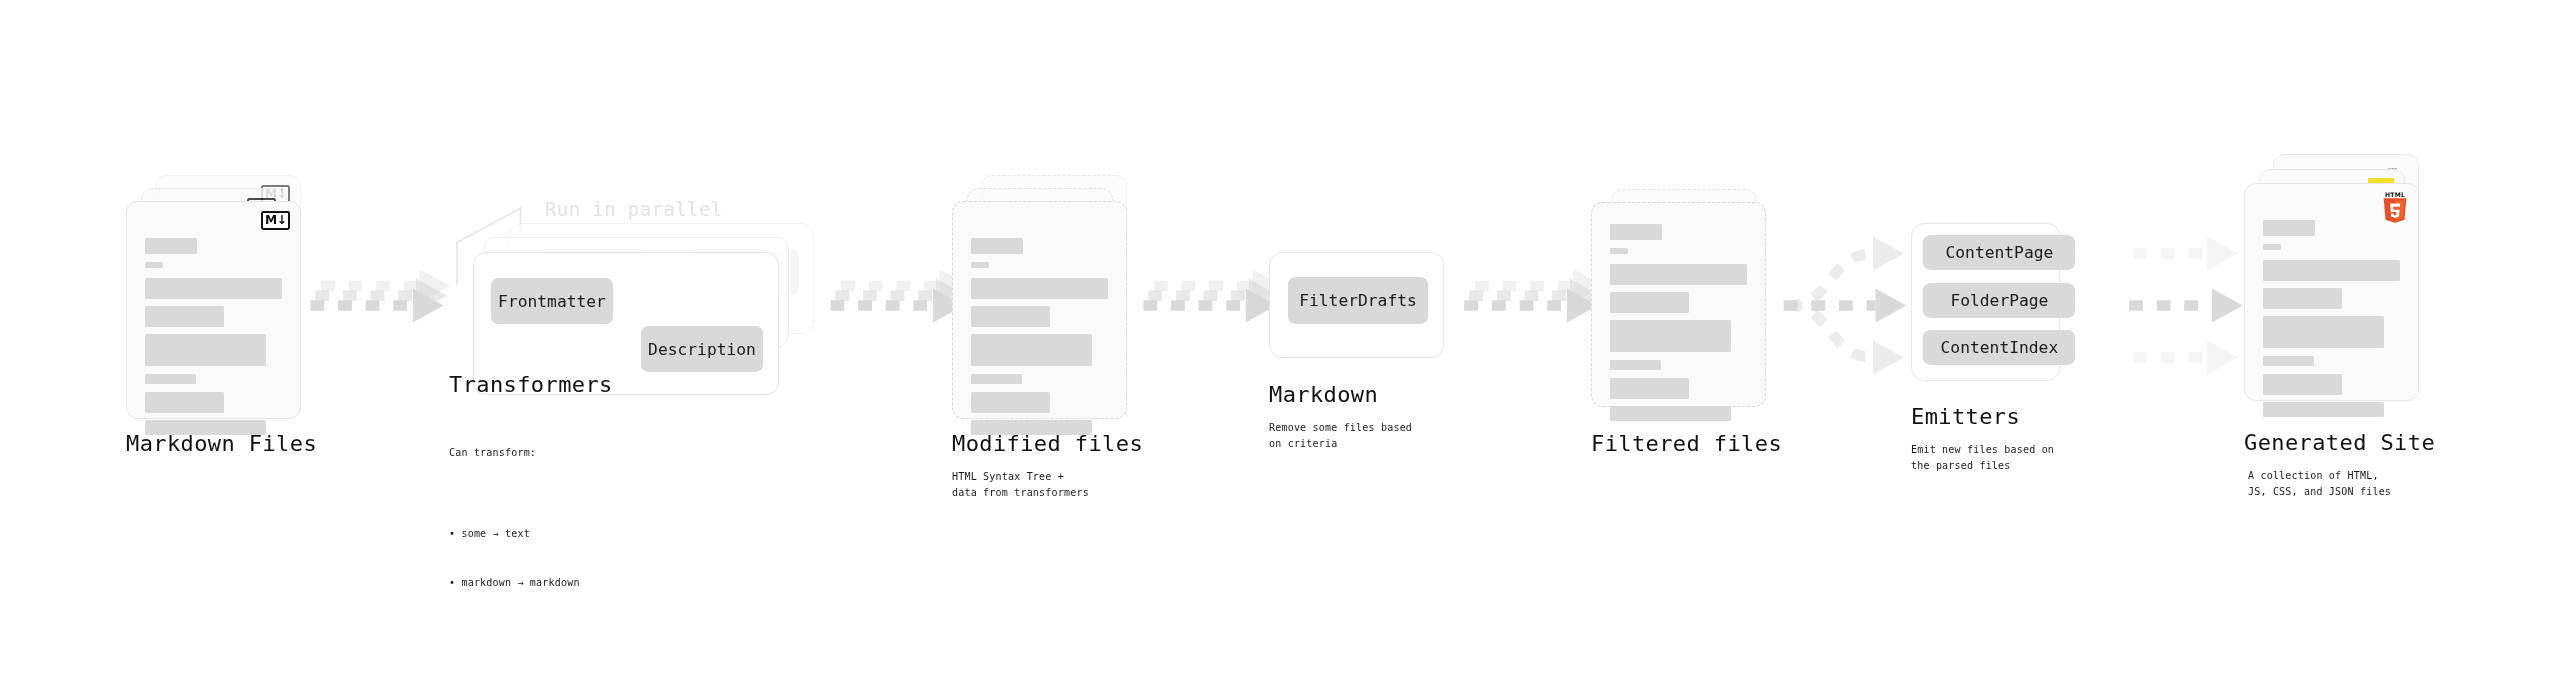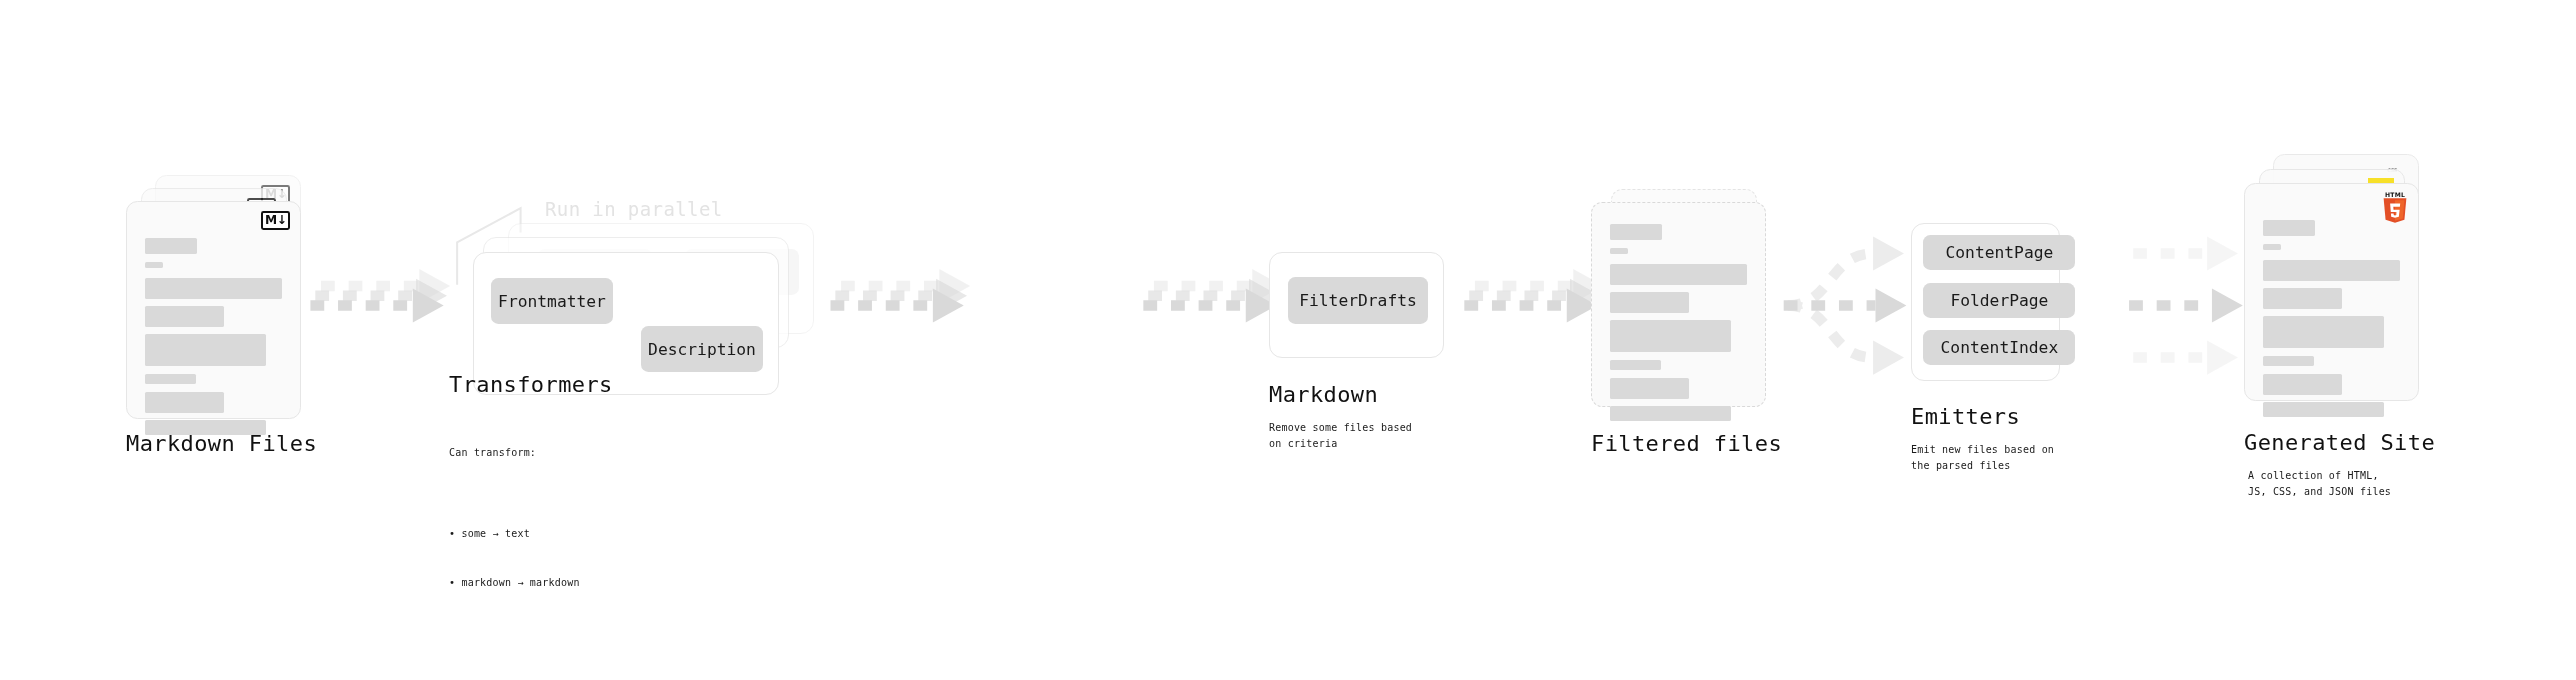--- a/index.html
+++ b/index.html
@@ -340,20 +340,41 @@
     <div class="subtitle" style="left:0px; top:218px;">
       <div>Can transform:</div>
       <ul class="bullets">
         <li>• some → text</li>
         <li>• markdown → markdown</li>
         
       </ul>
     </div>
   </div>
 
+  <div class="node" style="left:952px; top:175px;">
+    <div class="card-stack" style="width:175px; height:244px;">
+      <div class="doc-card dashed" style="left:29px; top:0px; width:146px; height:203px; opacity:0.55;"></div>
+      <div class="doc-card dashed" style="left:14.6px; top:13px; width:146px; height:203px; opacity:0.75;"></div>
+      <div class="doc-card dashed" style="left:0px; top:26px; width:175px; height:218px;">
+        <div class="doc-body">
+          <div class="sk" style="width:38%; height:16.3px;"></div>
+          <div class="sk" style="width:13%; height:6.5px; margin-bottom:9.8px;"></div>
+          <div class="sk" style="width:100%; height:21px;"></div>
+          <div class="sk" style="width:58%; height:21px;"></div>
+          <div class="sk" style="width:88%; height:32px;"></div>
+          <div class="sk" style="width:37%; height:10.6px;"></div>
+          <div class="sk" style="width:58%; height:21px;"></div>
+          <div class="sk" style="width:88%; height:15.4px;"></div>
+        </div>
+      </div>
+    </div>
+    <div class="title" style="left:0px; top:256px;">Modified files</div>
+    <div class="subtitle" style="left:0px; top:294px;">HTML Syntax Tree +
+data from transformers</div>
+  </div>
 
   <div class="node" style="left:1269px; top:252px;">
     <div class="group-box" style="left:0px; top:0px; width:175px; height:106px;">
       <div class="chip" style="position:absolute; left:18px; top:23.6px; width:140px; height:47px;">FilterDrafts</div>
     </div>
     <div class="title" style="left:0px; top:130px;">Markdown</div>
     <div class="subtitle" style="left:0px; top:168px;">Remove some files based
 on criteria</div>
   </div>
 

